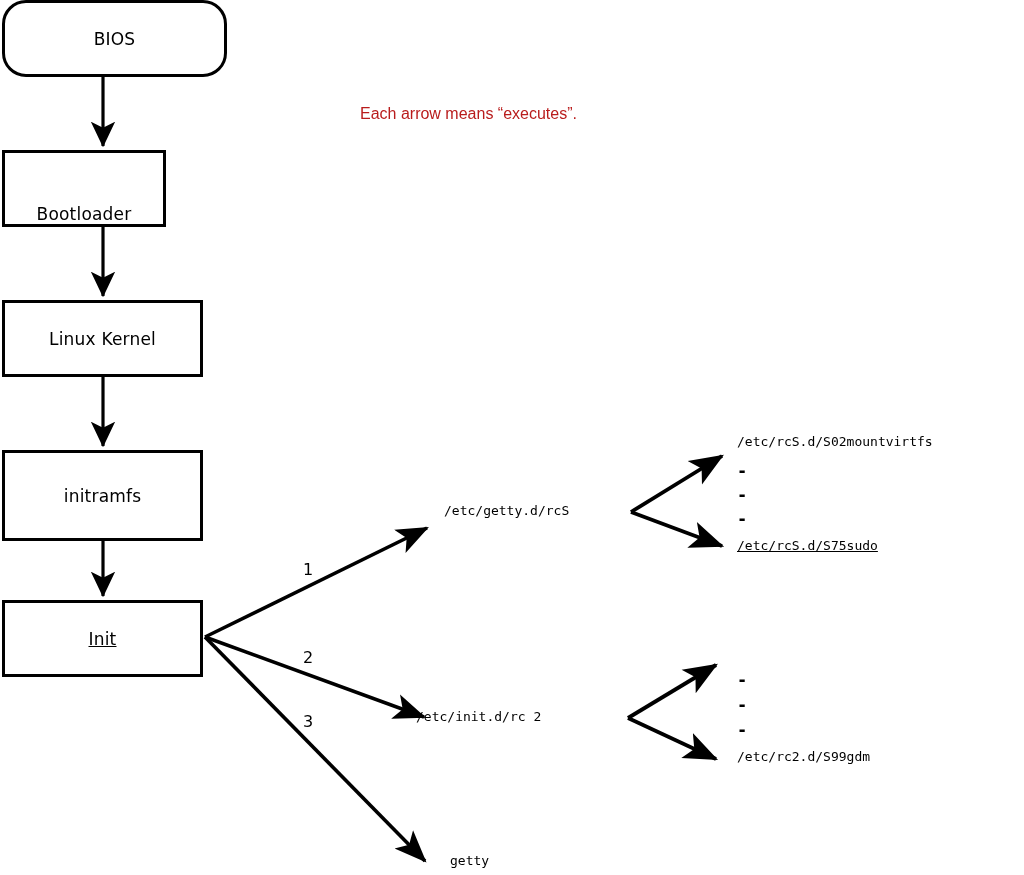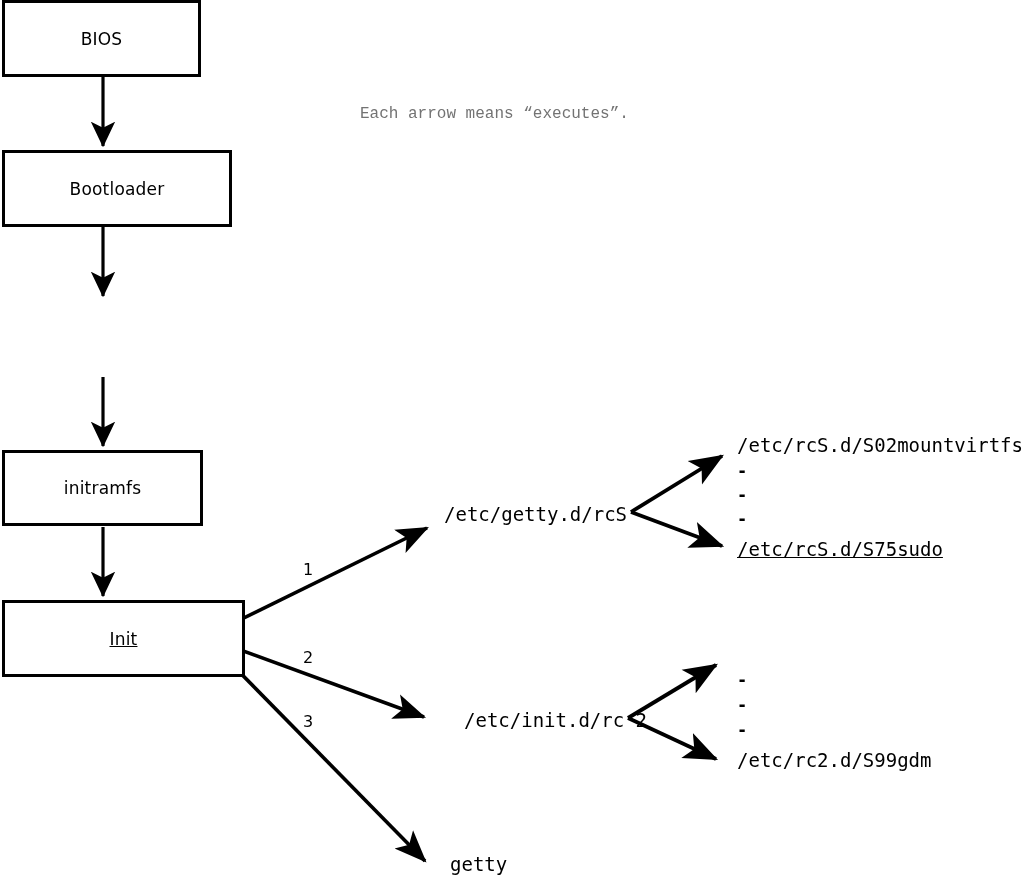--- a/index.html
+++ b/index.html
@@ -33,29 +33,29 @@
   }
   .box-label {
     font-family: "DejaVu Sans", sans-serif;
     font-size: 17px;
     color: #000000;
     letter-spacing: 0.2px;
     white-space: nowrap;
   }
   .caption {
     position: absolute;
-    font-family: Liberation Mono, monospace;
+    font-family: Liberation Sans, sans-serif;
     font-size: 16px;
-    color: #737373;
+    color: #b91c1c;
     white-space: nowrap;
   }
   .mono {
     position: absolute;
     font-family: "DejaVu Sans Mono", monospace;
-    font-size: 19px;
+    font-size: 13px;
     color: #000000;
     white-space: pre;
     letter-spacing: 0px;
   }
   .edge-num {
     position: absolute;
     font-family: "DejaVu Sans", sans-serif;
     font-size: 16px;
     color: #000000;
     white-space: nowrap;
@@ -115,45 +115,48 @@
     </g>
 
     <g>
       <line x1="628" y1="718" x2="716" y2="665" stroke="#000000" stroke-width="3.8" marker-end="url(#ah)"></line>
     </g>
     <g>
       <line x1="628" y1="718" x2="716" y2="759" stroke="#000000" stroke-width="3.8" marker-end="url(#ah)"></line>
     </g>
   </svg>
 
-  <div class="box" style="left:2px; top:0px; width:199px; height:77px;">
+  <div class="box" style="left:2px; top:0px; width:225px; height:77px;border-radius:24px;">
     <span class="box-label">BIOS</span>
   </div>
 
-  <div class="box" style="left:2px; top:150px; width:230px; height:77px;">
+  <div class="box" style="left:2px; top:150px; width:164px; height:77px;align-items:flex-end;">
     <span class="box-label">Bootloader</span>
   </div>
 
+  <div class="box" style="left:2px; top:300px; width:201px; height:77px;">
+    <span class="box-label">Linux Kernel</span>
+  </div>
 
-  <div class="box" style="left:2px; top:450px; width:201px; height:76px;">
+  <div class="box" style="left:2px; top:450px; width:201px; height:91px;">
     <span class="box-label">initramfs</span>
   </div>
 
-  <div class="box" style="left:2px; top:600px; width:243px; height:77px;text-decoration:underline;">
+  <div class="box" style="left:2px; top:600px; width:201px; height:77px;text-decoration:underline;">
     <span class="box-label">Init</span>
   </div>
 
   <div class="caption" style="left:360px; top:105px;">Each arrow means “executes”.</div>
 
   <div class="edge-num" style="left:303px; top:560px;">1</div>
   <div class="edge-num" style="left:303px; top:648px;">2</div>
   <div class="edge-num" style="left:303px; top:712px;">3</div>
 
   <div class="mono" style="left:444px; top:503px;">/etc/getty.d/rcS</div>
-  <div class="mono" style="left:464px; top:709px;">/etc/init.d/rc 2</div>
+  <div class="mono" style="left:416px; top:709px;">/etc/init.d/rc 2</div>
   <div class="mono" style="left:450px; top:853px;">getty</div>
 
   <div class="mono" style="left:737px; top:434px;">/etc/rcS.d/S02mountvirtfs</div>
   <div class="dash" style="left:737px; top:463px;">-</div>
   <div class="dash" style="left:737px; top:487px;">-</div>
   <div class="dash" style="left:737px; top:511px;">-</div>
   <div class="mono" style="left:737px; top:538px;text-decoration:underline;">/etc/rcS.d/S75sudo</div>
 
   <div class="dash" style="left:737px; top:672px;">-</div>
   <div class="dash" style="left:737px; top:697px;">-</div>

